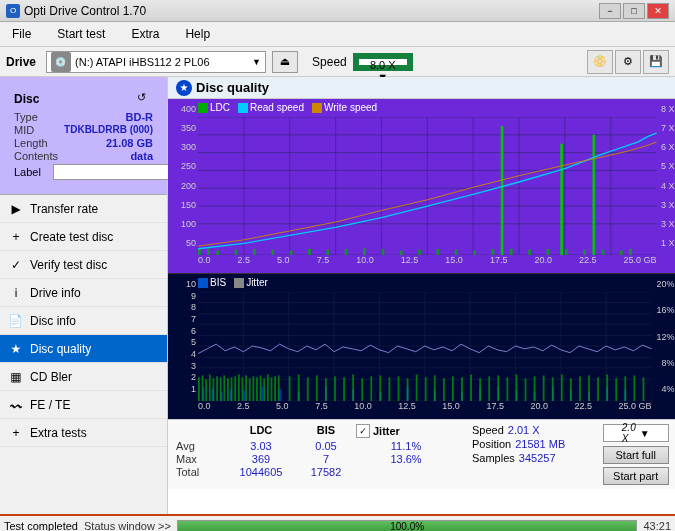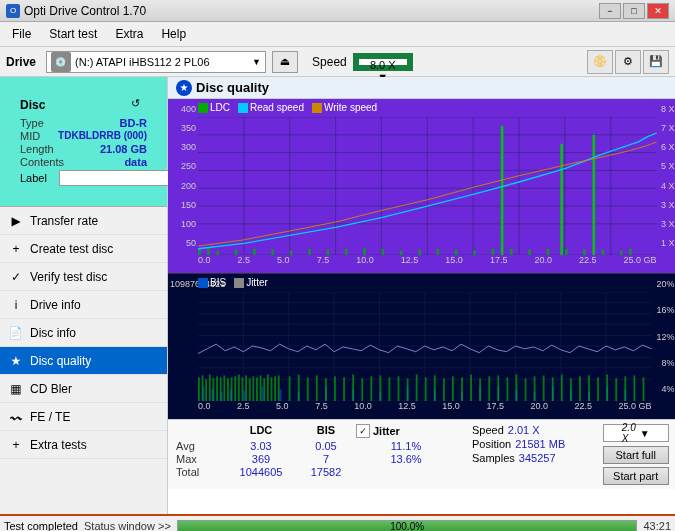--- a/index.html
+++ b/index.html
@@ -22,21 +22,21 @@
     .titlebar-btn.close { background: #e04040; color: white; }
 
     
     .menubar {
       background: #f0f0f0;
       height: 20px;
       display: flex;
       align-items: center;
       padding: 12px 4px;
       border-bottom: 1px solid #ccc;
-      gap: 2px;
+      gap: 10px;
     }
     .menu-item { padding: 2px 8px; cursor: pointer; font-size: 12px; }
 
     
     .drivebar {
       background: #f0f0f0;
       height: 30px;
       display: flex;
       align-items: center;
       padding: 0 6px;
@@ -57,21 +57,21 @@
     .speed-label { font-size: 12px; margin-left: 8px; }
     .speed-select { background: white; border: 6px solid #15803d; height: 18px; padding: 0 4px; font-size: 11px; display: flex; align-items: center; min-width: 60px; flex-direction: column; }
     .toolbar-btns { display: flex; gap: 2px; margin-left: auto; }
     .toolbar-btn { width: 26px; height: 24px; background: #e8e8e8; border: 1px solid #aaa; display: flex; align-items: center; justify-content: center; cursor: pointer; }
 
     
     .main { display: flex; height: calc(531px - 22px - 20px - 30px - 22px); }
 
     
     .sidebar { width: 168px; background: #f0f0f0; border-right: 1px solid #ccc; display: flex; flex-direction: column; }
-    .sidebar-disc { background: #5eead4; border-bottom: 1px solid #aaa; padding: 20px; }
+    .sidebar-disc { background: #c4b5fd; border-bottom: 1px solid #aaa; padding: 14px; }
     .sidebar-disc-header { display: flex; justify-content: space-between; align-items: center; margin-bottom: 4px; }
     .sidebar-disc-title { font-size: 12px; font-weight: bold; }
     .disc-icon { width: 16px; height: 16px; }
     .disc-row { display: flex; justify-content: space-between; margin: 1px 0; font-size: 11px; }
     .disc-row-label { color: #333; }
     .disc-row-value { color: #2020c0; font-weight: bold; }
     .disc-row-value.data { color: #2020c0; }
     .label-input-row { display: flex; align-items: center; gap: 12px; margin-top: 2px; }
     .label-input { flex: 1; height: 16px; border: 1px solid #999; font-size: 10px; padding: 0 2px; }
     .label-settings-btn { width: 16px; height: 16px; background: #d0d0d0; border: 1px solid #999; display: flex; align-items: center; justify-content: center; font-size: 9px; cursor: pointer; }
@@ -116,21 +116,21 @@
     .chart-svg-top { position: absolute; top: 0; left: 0; width: 100%; height: 100%; }
     .y-axis-top { position: absolute; left: 0; top: 0; bottom: 20px; width: 30px; display: flex; flex-direction: column; justify-content: space-between; padding: 5px 2px; }
     .y-label { font-size: 9px; color: #ccc; text-align: right; }
     .y-axis-right-top { position: absolute; right: 0; top: 0; bottom: 20px; width: 20px; display: flex; flex-direction: column; justify-content: space-between; padding: 5px 2px; }
     .x-axis-top { position: absolute; bottom: 0; left: 30px; right: 20px; height: 18px; display: flex; justify-content: space-between; }
     .x-label { font-size: 9px; color: #ccc; }
 
     
     .chart-bottom { height: 145px; position: relative; background: #000835; }
     .chart-legend-bottom { position: absolute; top: 3px; left: 30px; display: flex; gap: 8px; z-index: 2; }
-    .y-axis-bottom { position: absolute; left: 0; top: 0; bottom: 20px; width: 30px; display: flex; justify-content: space-between; padding: 5px 2px; }
+    .y-axis-bottom { position: absolute; left: 0; top: 0; bottom: 20px; width: 30px; display: flex; flex-direction: column; justify-content: space-between; padding: 5px 2px; }
     .y-axis-right-bottom { position: absolute; right: 0; top: 0; bottom: 20px; width: 25px; display: flex; flex-direction: column; justify-content: space-between; padding: 5px 2px; }
     .x-axis-bottom { position: absolute; bottom: 0; left: 30px; right: 25px; height: 18px; display: flex; justify-content: space-between; }
 
     
     .stats-area {
       background: #f8f8f8; border-top: 1px solid #ccc; padding: 4px 8px;
       display: flex; gap: 16px; align-items: flex-start;
     }
     .jitter-section { display: flex; align-items: center; gap: 4px; }
     .jitter-checkbox { width: 14px; height: 14px; border: 1px solid #999; background: white; display: flex; align-items: center; justify-content: center; font-size: 9px; }

